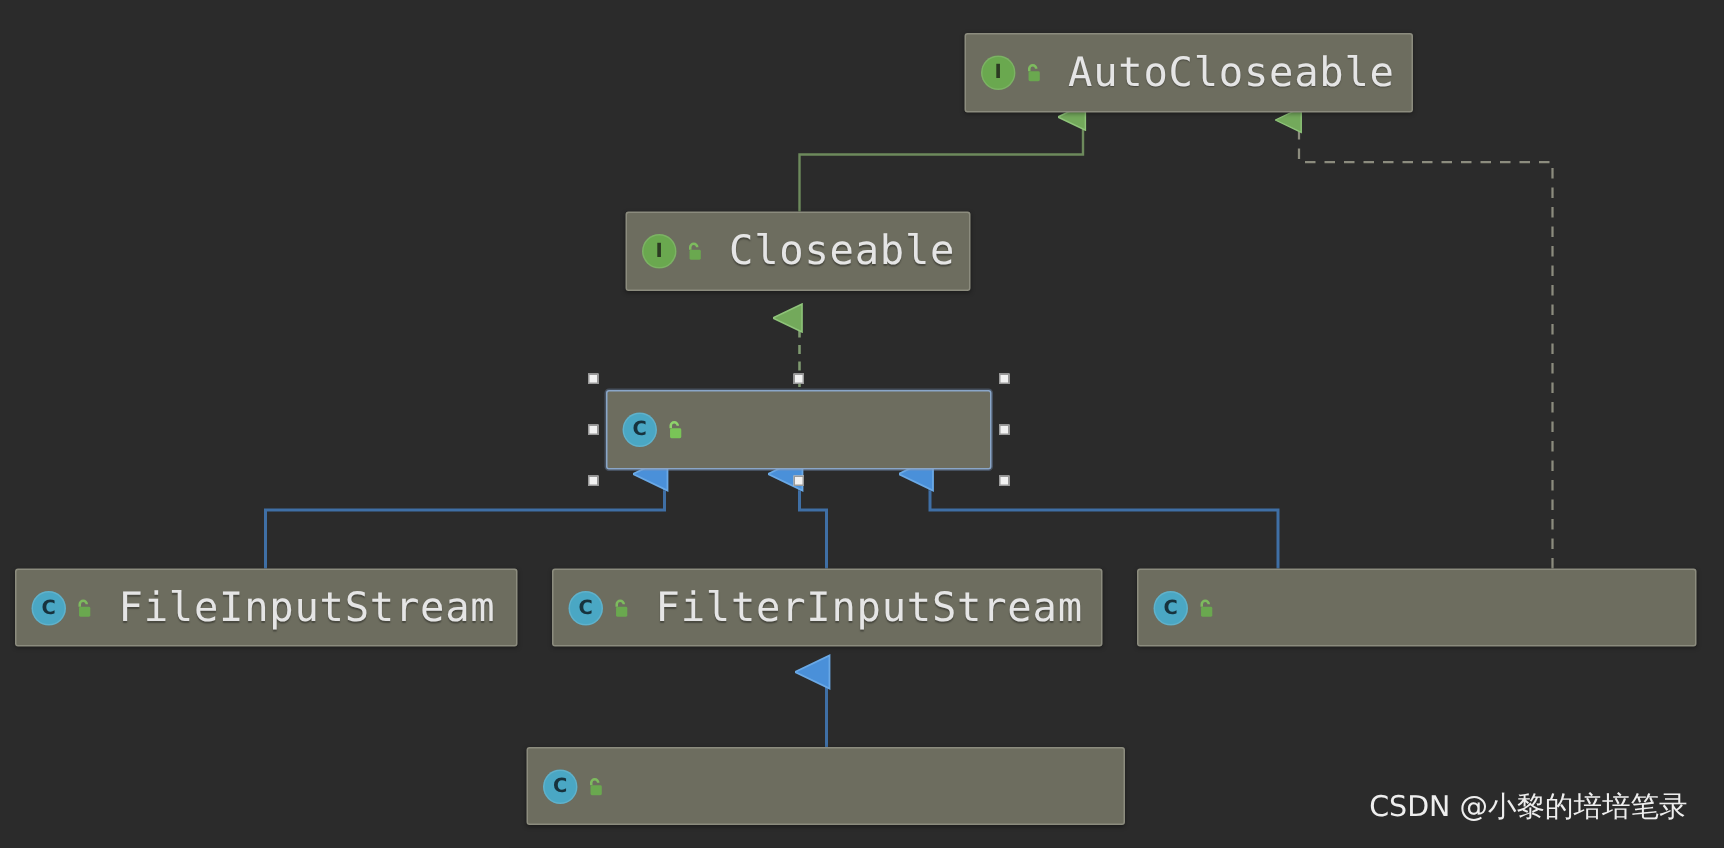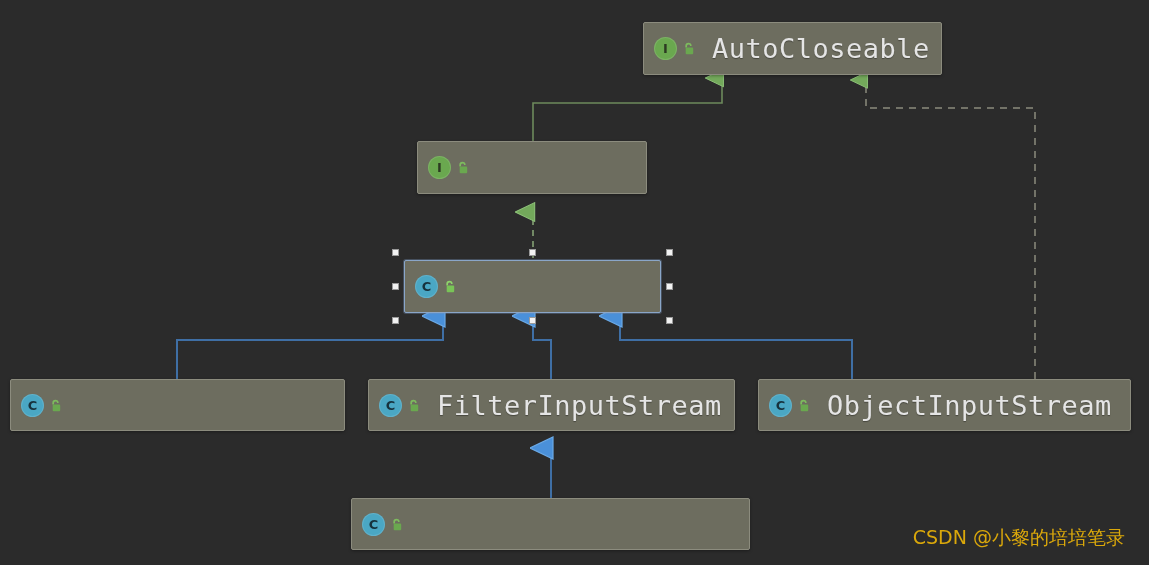--- a/index.html
+++ b/index.html
@@ -83,21 +83,21 @@
     box-sizing: border-box;
   }
   .selected {
     border: 1px solid #8aa6c8;
     box-shadow: 0 0 0 1px rgba(120,150,190,0.35);
   }
   #watermark {
     position: absolute;
     right: 24px;
     bottom: 14px;
-    color: #eab308;
+    color: #ffffff;
     font-size: 19px;
     font-family: "DejaVu Sans", "Liberation Sans", sans-serif;
     opacity: 0.92;
     white-space: nowrap;
   }
 </style>
 </head>
 <body>
 
 <div id="canvas">
@@ -162,20 +162,21 @@
   <div class="node" style="left:417px; top:141px; width:230px; height:53px;">
     <span class="icon-pair">
       <span class="type-icon iface">I</span>
       <span class="lock-icon">
         <svg viewBox="0 0 16 16" width="15" height="15">
           <path d="M5.5 7 V5.2 a2.5 2.5 0 0 1 5 0" fill="none" stroke="#7dbb5e" stroke-width="1.8"></path>
           <rect x="5" y="7" width="8" height="7" rx="1" fill="#6aa84f"></rect>
         </svg>
       </span>
     </span>
+    <span class="node-label">Closeable</span>
   </div>
 
   <div class="node selected" style="left:404px; top:260px; width:257px; height:53px;">
     <span class="icon-pair">
       <span class="type-icon cls">C</span>
       <span class="lock-icon">
         <svg viewBox="0 0 16 16" width="15" height="15">
           <path d="M5.5 7 V5.2 a2.5 2.5 0 0 1 5 0" fill="none" stroke="#8ed36b" stroke-width="1.8"></path>
           <rect x="5" y="7" width="8" height="7" rx="1" fill="#79c457"></rect>
         </svg>
@@ -195,20 +196,21 @@
   <div class="node" style="left:10px; top:379px; width:335px; height:52px;">
     <span class="icon-pair">
       <span class="type-icon cls">C</span>
       <span class="lock-icon">
         <svg viewBox="0 0 16 16" width="15" height="15">
           <path d="M5.5 7 V5.2 a2.5 2.5 0 0 1 5 0" fill="none" stroke="#7dbb5e" stroke-width="1.8"></path>
           <rect x="5" y="7" width="8" height="7" rx="1" fill="#6aa84f"></rect>
         </svg>
       </span>
     </span>
+    <span class="node-label">FileInputStream</span>
   </div>
 
   <div class="node" style="left:368px; top:379px; width:367px; height:52px;">
     <span class="icon-pair">
       <span class="type-icon cls">C</span>
       <span class="lock-icon">
         <svg viewBox="0 0 16 16" width="15" height="15">
           <path d="M5.5 7 V5.2 a2.5 2.5 0 0 1 5 0" fill="none" stroke="#7dbb5e" stroke-width="1.8"></path>
           <rect x="5" y="7" width="8" height="7" rx="1" fill="#6aa84f"></rect>
         </svg>
@@ -220,21 +222,20 @@
   <div class="node" style="left:758px; top:379px; width:373px; height:52px;">
     <span class="icon-pair">
       <span class="type-icon cls">C</span>
       <span class="lock-icon">
         <svg viewBox="0 0 16 16" width="15" height="15">
           <path d="M5.5 7 V5.2 a2.5 2.5 0 0 1 5 0" fill="none" stroke="#7dbb5e" stroke-width="1.8"></path>
           <rect x="5" y="7" width="8" height="7" rx="1" fill="#6aa84f"></rect>
         </svg>
       </span>
     </span>
-    <span class="node-label">ObjectInputStream</span>
   </div>
 
   <div class="node" style="left:351px; top:498px; width:399px; height:52px;">
     <span class="icon-pair">
       <span class="type-icon cls">C</span>
       <span class="lock-icon">
         <svg viewBox="0 0 16 16" width="15" height="15">
           <path d="M5.5 7 V5.2 a2.5 2.5 0 0 1 5 0" fill="none" stroke="#7dbb5e" stroke-width="1.8"></path>
           <rect x="5" y="7" width="8" height="7" rx="1" fill="#6aa84f"></rect>
         </svg>

